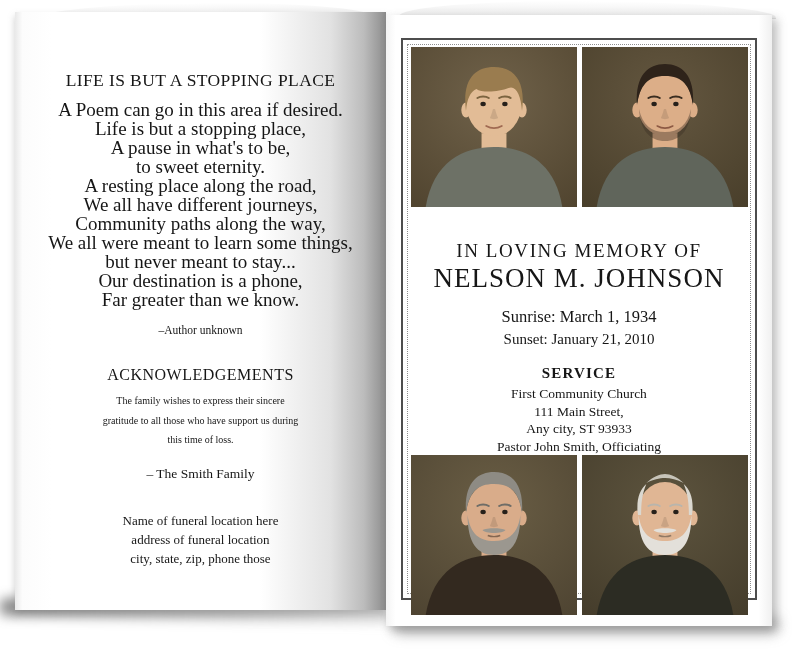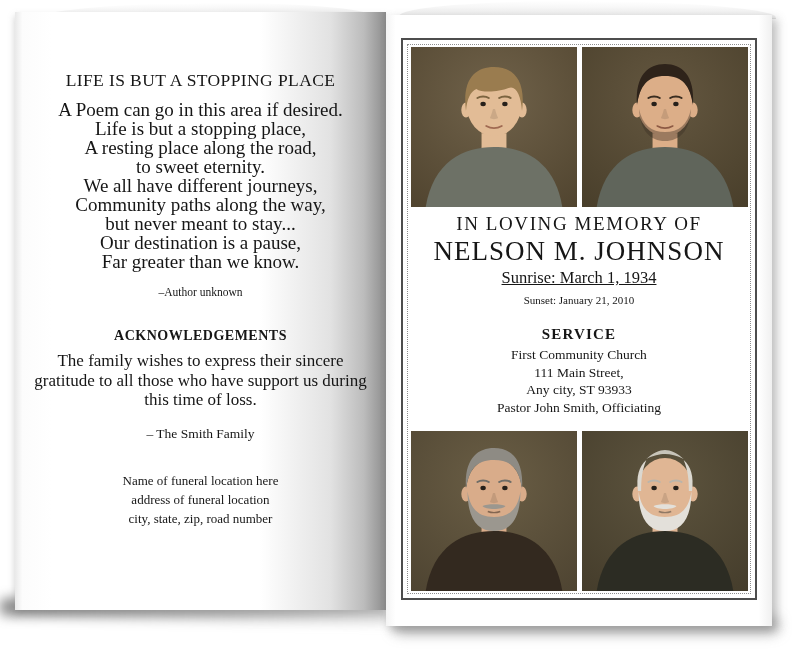--- a/index.html
+++ b/index.html
@@ -38,45 +38,45 @@
   .page-right{
     width:386px;height:611px;margin-top:3px;position:relative;
     background:linear-gradient(to right,#f4f4f4 0,#ffffff 2.5%,#ffffff 96.5%,#f0f0f0 100%);
     box-shadow:5px 4px 9px rgba(100,100,100,.42);
   }
 
   
   .poem-title{font-size:17.5px;font-weight:normal;letter-spacing:.4px;margin:0 0 9px;}
   .poem-line{font-size:19px;line-height:19px;}
   .attribution{font-size:11.5px;margin-top:15px;}
-  .ack-title{font-size:14px;font-weight:bold;letter-spacing:.5px;margin:30px 0 7px;}
-  .ack-line{font-size:17px;line-height:19.5px;}
+  .ack-title{font-size:16px;font-weight:normal;letter-spacing:.5px;margin:30px 0 7px;}
+  .ack-line{font-size:10px;line-height:19.5px;}
   .signature{font-size:13.5px;margin-top:16px;}
   .location{margin-top:29px;}
   .location-line{font-size:13px;line-height:19px;}
   .footer-credit{font-size:11px;font-weight:bold;margin-top:26px;}
 
   
   .frame{
     position:relative;margin:23px 15px 0 15px;height:562px;box-sizing:border-box;
     border:2px solid var(--frame-border,#4d4d4d);background:#ffffff;
     display:flex;flex-direction:column;
   }
   .dotted-border{position:absolute;inset:4px;border:1px dotted var(--dotted-border,#8f8f8f);z-index:0;}
   .photo-row{position:relative;z-index:1;display:flex;justify-content:center;gap:5px;flex:0 0 auto;}
   .photo-row-top{margin-top:7px;}
   .photo-row-bottom{margin-bottom:7px;}
   .photo{width:166px;height:160px;margin:0;}
   .photo svg{display:block;width:100%;height:100%;}
 
-  .memorial-text{position:relative;z-index:1;flex:1;text-align:center;padding-top:5px;}
+  .memorial-text{position:relative;z-index:1;flex:1;text-align:center;padding-top:32px;}
   .eyebrow{font-size:19px;letter-spacing:1.6px;line-height:23px;}
   .deceased-name{font-size:27px;letter-spacing:1px;line-height:31px;margin-top:1px;}
-  .sunrise{font-size:16.5px;line-height:22px;margin-top:0;text-decoration:underline;}
-  .sunset{font-size:11px;line-height:22px;}
+  .sunrise{font-size:16.5px;line-height:22px;margin-top:12px;}
+  .sunset{font-size:15px;line-height:22px;}
   .service-title{font-size:15px;font-weight:bold;letter-spacing:1.2px;margin-top:14px;line-height:19px;}
   .service-line{font-size:13.5px;line-height:17.5px;}
   .service-lines{margin-top:2px;}
 </style>
 </head>
 <body>
 
 <div class="scene">
 
   <div class="shadow shadow-left"></div>
@@ -84,42 +84,44 @@
   <div class="backpage backpage-left"></div>
   <div class="backpage backpage-right"></div>
 
   <div class="booklet">
 
     <section class="page page-left">
       <h1 class="poem-title">LIFE IS BUT A STOPPING PLACE</h1>
       <div class="poem">
         <div class="poem-line">A Poem can go in this area if desired.</div>
         <div class="poem-line">Life is but a stopping place,</div>
+        <div class="poem-line">A pause in what's to be,</div>
+        <div class="poem-line">to sweet eternity.</div>
         <div class="poem-line">A resting place along the road,</div>
-        <div class="poem-line">to sweet eternity.</div>
         <div class="poem-line">We all have different journeys,</div>
         <div class="poem-line">Community paths along the way,</div>
+        <div class="poem-line">We all were meant to learn some things,</div>
         <div class="poem-line">but never meant to stay...</div>
-        <div class="poem-line">Our destination is a pause,</div>
+        <div class="poem-line">Our destination is a phone,</div>
         <div class="poem-line">Far greater than we know.</div>
       </div>
       <div class="attribution">–Author unknown</div>
 
       <h2 class="ack-title">ACKNOWLEDGEMENTS</h2>
       <div class="ack-text">
         <div class="ack-line">The family wishes to express their sincere</div>
         <div class="ack-line">gratitude to all those who have support us during</div>
         <div class="ack-line">this time of loss.</div>
       </div>
       <div class="signature">– The Smith Family</div>
 
       <div class="location">
         <div class="location-line">Name of funeral location here</div>
         <div class="location-line">address of funeral location</div>
-        <div class="location-line">city, state, zip, road number</div>
+        <div class="location-line">city, state, zip, phone those</div>
       </div>
 
     </section>
 
     <section class="page page-right">
       <div class="frame">
         <div class="dotted-border"></div>
 
         <div class="photo-row photo-row-top">
           <figure class="photo" aria-label="portrait-photo-boy">

